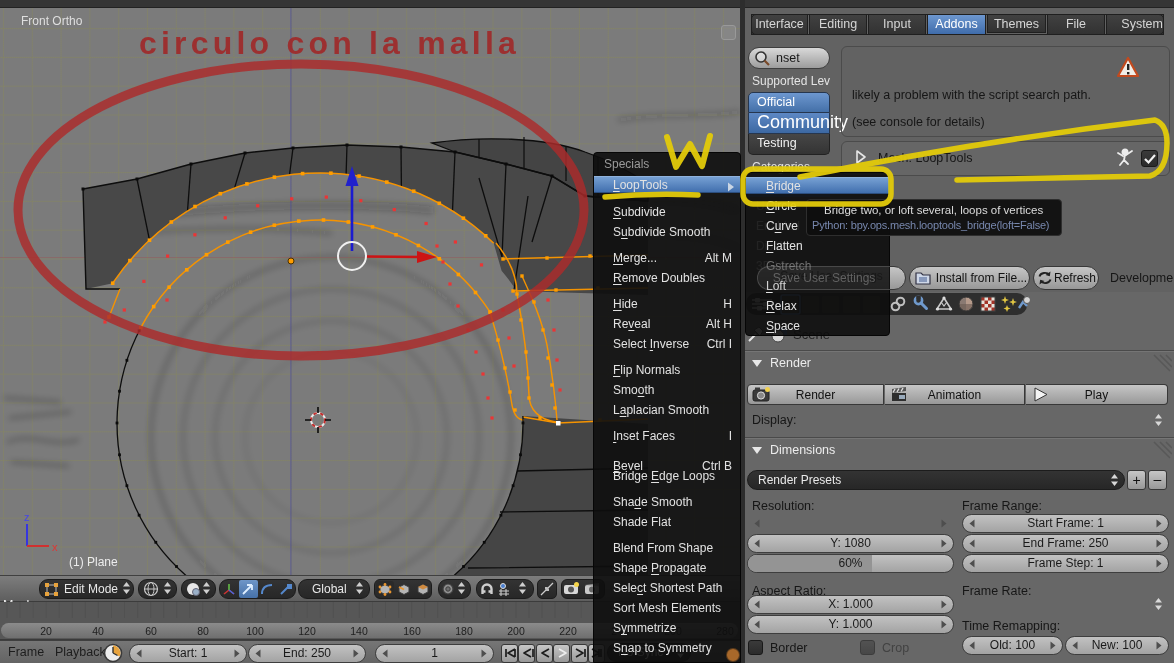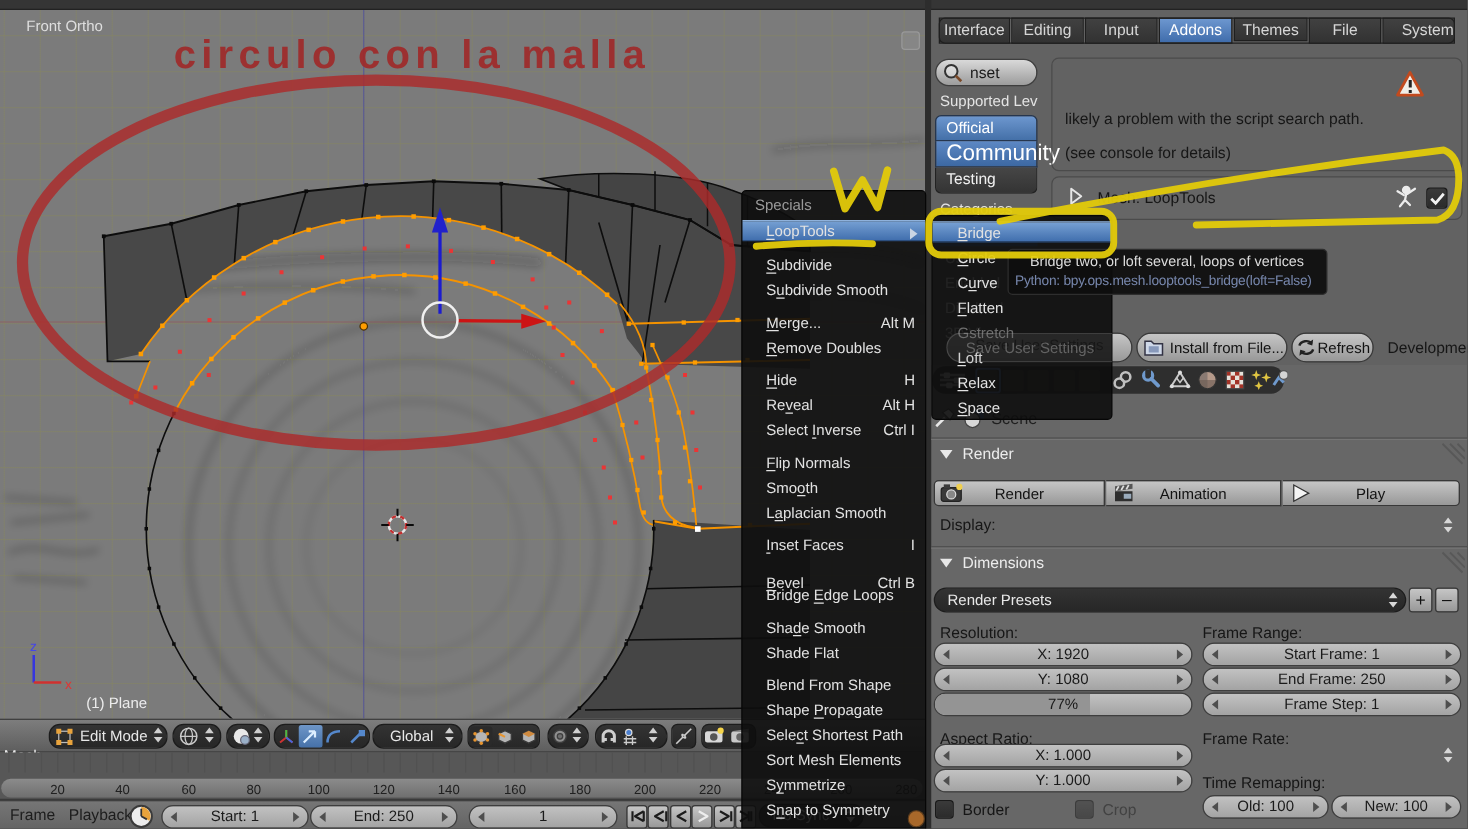--- a/index.html
+++ b/index.html
@@ -646,21 +646,20 @@
       <path d="M14,2 L30,18 M20,2 L32,14 M26,2 L32,8" stroke="#585858" stroke-width="1.5"></path>
     </svg>
 <div class="dark" style="left:747px;top:470px;width:378px;height:20px">Render Presets</div>
 <svg style="position:absolute;left:1110px;top:473px" width="9" height="14">
       <path d="M4.5,1 L8,5.5 L1,5.5 Z M4.5,13 L8,8.5 L1,8.5 Z" fill="#d8d8d8"></path>
     </svg>
 <div class="btn" style="left:1127px;top:470px;width:19px;height:20px;border-radius:3px;font-size:14px;line-height:18px">+</div>
 <div class="btn" style="left:1148px;top:470px;width:19px;height:20px;border-radius:3px;font-size:14px;line-height:16px">–</div>
 <div class="lbl" style="left:752px;top:499px">Resolution:</div>
 <div class="lbl" style="left:962px;top:499px">Frame Range:</div>
-<div class="fld" style="left:747px;top:514px;width:207px;height:19px"><span>X: 1920</span></div>
     <svg style="position:absolute;left:754px;top:519px" width="6" height="9">
       <path d="M5.5,0.5 L5.5,8.5 L0.5,4.5 Z" fill="#4e4e4e"></path>
     </svg>
     <svg style="position:absolute;left:941px;top:519px" width="6" height="9">
       <path d="M0.5,0.5 L0.5,8.5 L5.5,4.5 Z" fill="#4e4e4e"></path>
     </svg>
 <div class="fld" style="left:747px;top:534px;width:207px;height:19px"><span>Y: 1080</span></div>
     <svg style="position:absolute;left:754px;top:539px" width="6" height="9">
       <path d="M5.5,0.5 L5.5,8.5 L0.5,4.5 Z" fill="#4e4e4e"></path>
     </svg>
@@ -681,21 +680,21 @@
     <svg style="position:absolute;left:1156px;top:539px" width="6" height="9">
       <path d="M0.5,0.5 L0.5,8.5 L5.5,4.5 Z" fill="#4e4e4e"></path>
     </svg>
 <div class="fld" style="left:962px;top:554px;width:207px;height:19px"><span>Frame Step: 1</span></div>
     <svg style="position:absolute;left:969px;top:559px" width="6" height="9">
       <path d="M5.5,0.5 L5.5,8.5 L0.5,4.5 Z" fill="#4e4e4e"></path>
     </svg>
     <svg style="position:absolute;left:1156px;top:559px" width="6" height="9">
       <path d="M0.5,0.5 L0.5,8.5 L5.5,4.5 Z" fill="#4e4e4e"></path>
     </svg>
-<div class="fld" style="left:747px;top:554px;width:207px;height:19px;overflow:hidden"><div style="left:0;top:0;width:124px;height:19px;background:#949494"></div><span style="position:relative">77%</span></div>
+<div class="fld" style="left:747px;top:554px;width:207px;height:19px;overflow:hidden"><div style="left:0;top:0;width:124px;height:19px;background:#949494"></div><span style="position:relative">60%</span></div>
 <div class="lbl" style="left:752px;top:584px">Aspect Ratio:</div>
 <div class="lbl" style="left:962px;top:584px">Frame Rate:</div>
 <div class="fld" style="left:747px;top:595px;width:207px;height:19px"><span>X: 1.000</span></div>
     <svg style="position:absolute;left:754px;top:600px" width="6" height="9">
       <path d="M5.5,0.5 L5.5,8.5 L0.5,4.5 Z" fill="#4e4e4e"></path>
     </svg>
     <svg style="position:absolute;left:941px;top:600px" width="6" height="9">
       <path d="M0.5,0.5 L0.5,8.5 L5.5,4.5 Z" fill="#4e4e4e"></path>
     </svg>
 <div class="fld" style="left:747px;top:615px;width:207px;height:19px"><span>Y: 1.000</span></div>

